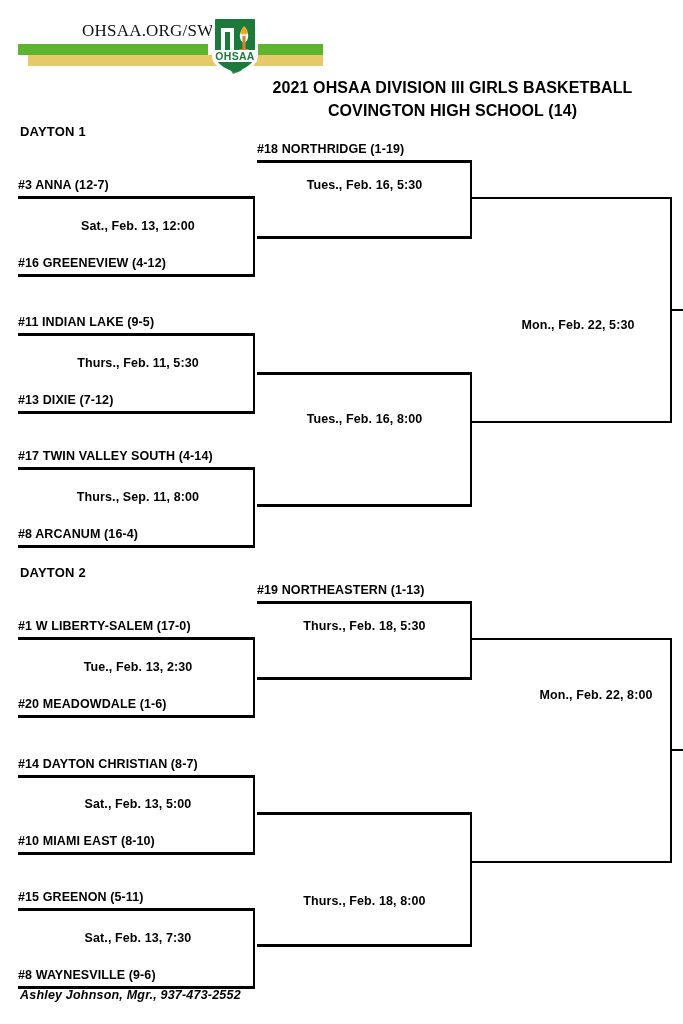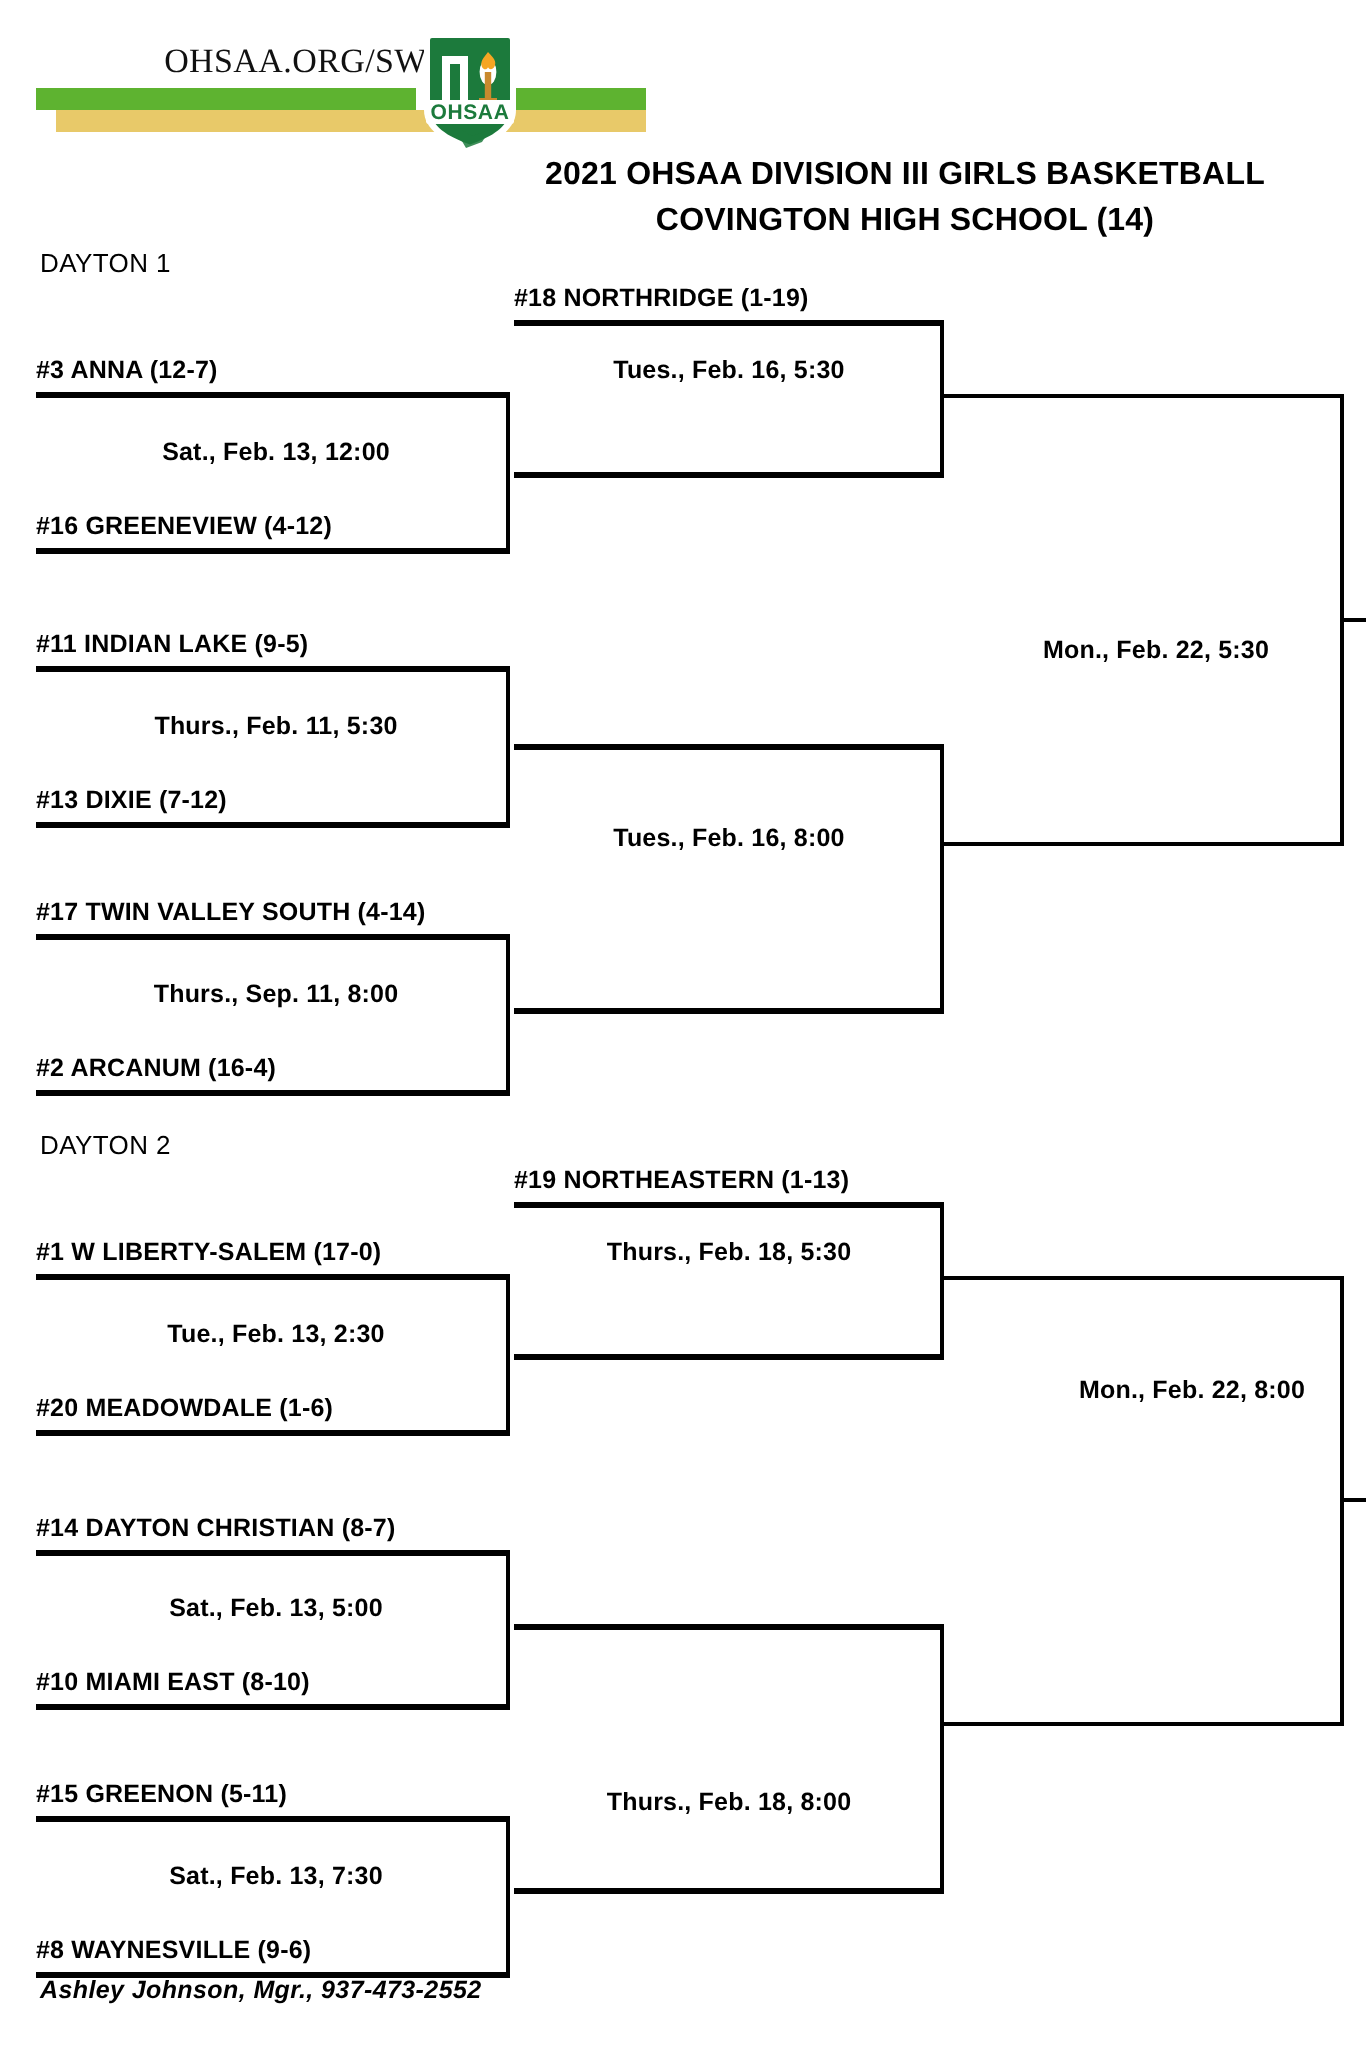--- a/index.html
+++ b/index.html
@@ -77,21 +77,21 @@
     letter-spacing: 0.1px;
     white-space: nowrap;
   }
   #title-1 { left: 226px; top: 79px; width: 453px; text-align: center; }
   #title-2 { left: 226px; top: 102px; width: 453px; text-align: center; }
 
   
   .region-label {
     position: absolute;
     font-size: 13px;
-    font-weight: normal;
+    font-weight: bold;
     letter-spacing: 0.2px;
     white-space: nowrap;
   }
   #region-1 { left: 20px; top: 124px; }
   #region-2 { left: 20px; top: 565px; }
 
   
   .team {
     position: absolute;
     font-size: 12.5px;
@@ -181,21 +181,21 @@
 <div class="team" style="left:18px; top:315px;">#11 INDIAN LAKE (9-5)</div>
 <div class="rule" style="left:18px; top:333px; width:237px;"></div>
 <div class="game-time" style="left:38px; top:356px; width:200px;">Thurs., Feb. 11, 5:30</div>
 <div class="team" style="left:18px; top:393px;">#13 DIXIE (7-12)</div>
 <div class="rule" style="left:18px; top:411px; width:237px;"></div>
 <div class="vline" style="left:253px; top:333px; height:80px;"></div>
 
 <div class="team" style="left:18px; top:449px;">#17 TWIN VALLEY SOUTH (4-14)</div>
 <div class="rule" style="left:18px; top:467px; width:237px;"></div>
 <div class="game-time" style="left:38px; top:490px; width:200px;">Thurs., Sep. 11, 8:00</div>
-<div class="team" style="left:18px; top:527px;">#2 ARCANUM (16-4)</div>
+<div class="team" style="left:18px; top:527px;">#8 ARCANUM (16-4)</div>
 <div class="rule" style="left:18px; top:545px; width:237px;"></div>
 <div class="vline" style="left:253px; top:467px; height:80px;"></div>
 
 <div class="team" style="left:18px; top:619px;">#1 W LIBERTY-SALEM (17-0)</div>
 <div class="rule" style="left:18px; top:637px; width:237px;"></div>
 <div class="game-time" style="left:38px; top:660px; width:200px;">Tue., Feb. 13, 2:30</div>
 <div class="team" style="left:18px; top:697px;text-align:center;">#20 MEADOWDALE (1-6)</div>
 <div class="rule" style="left:18px; top:715px; width:237px;"></div>
 <div class="vline" style="left:253px; top:637px; height:80px;"></div>
 

